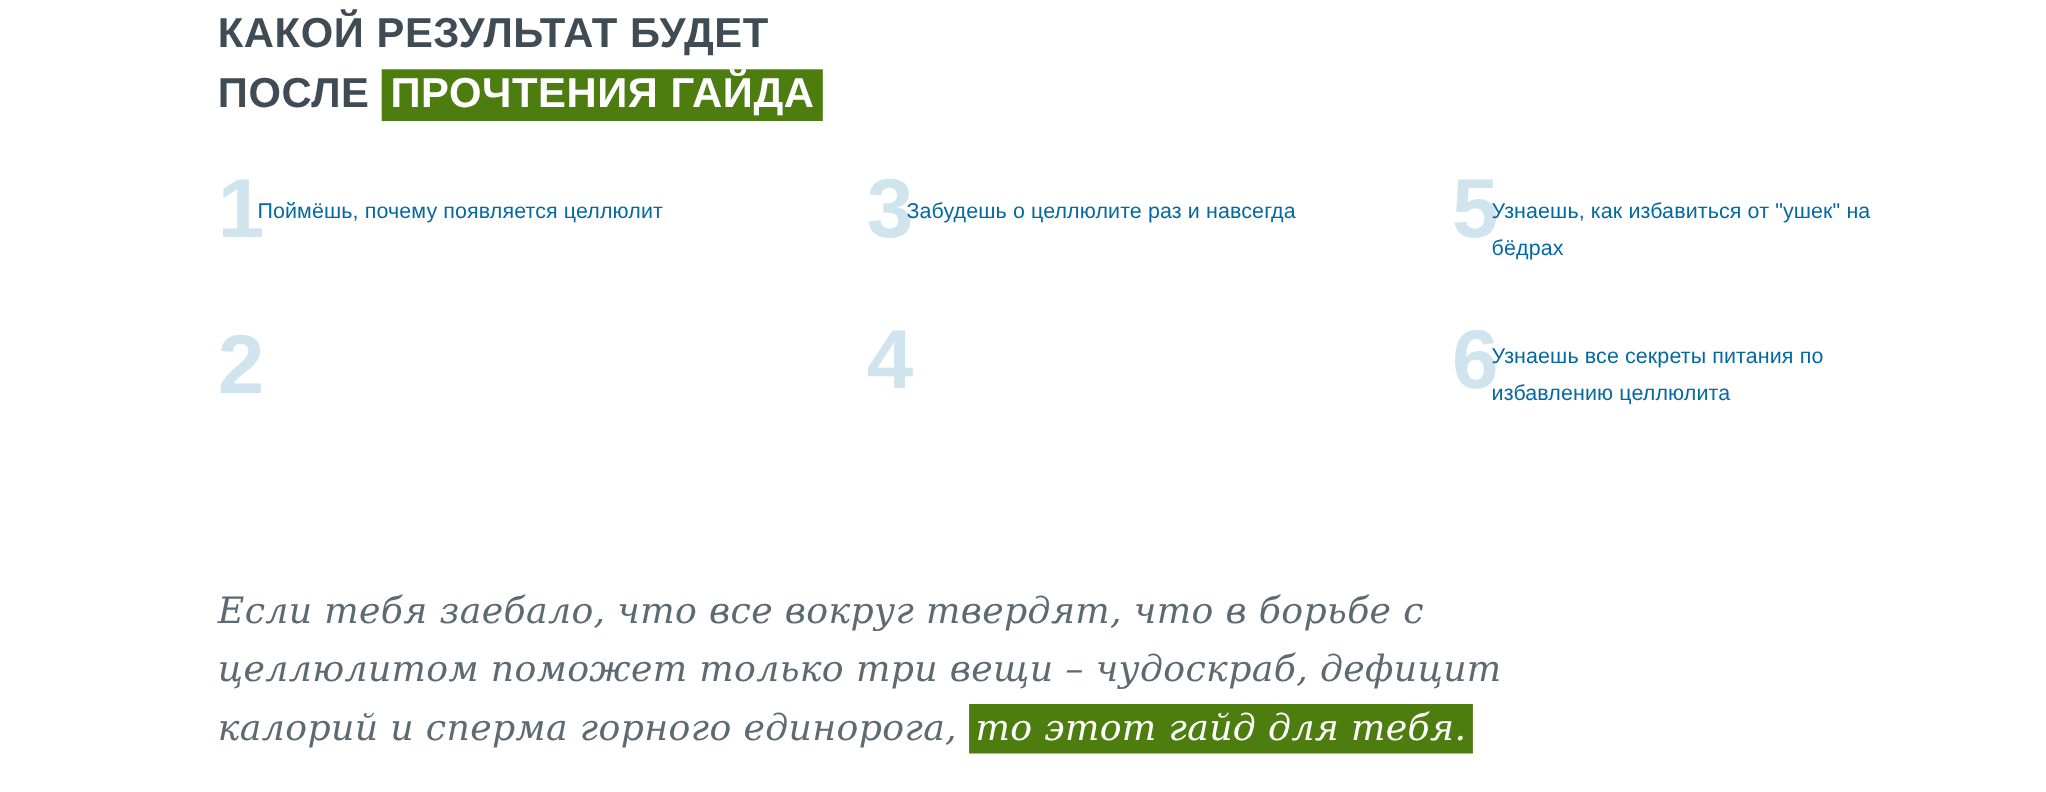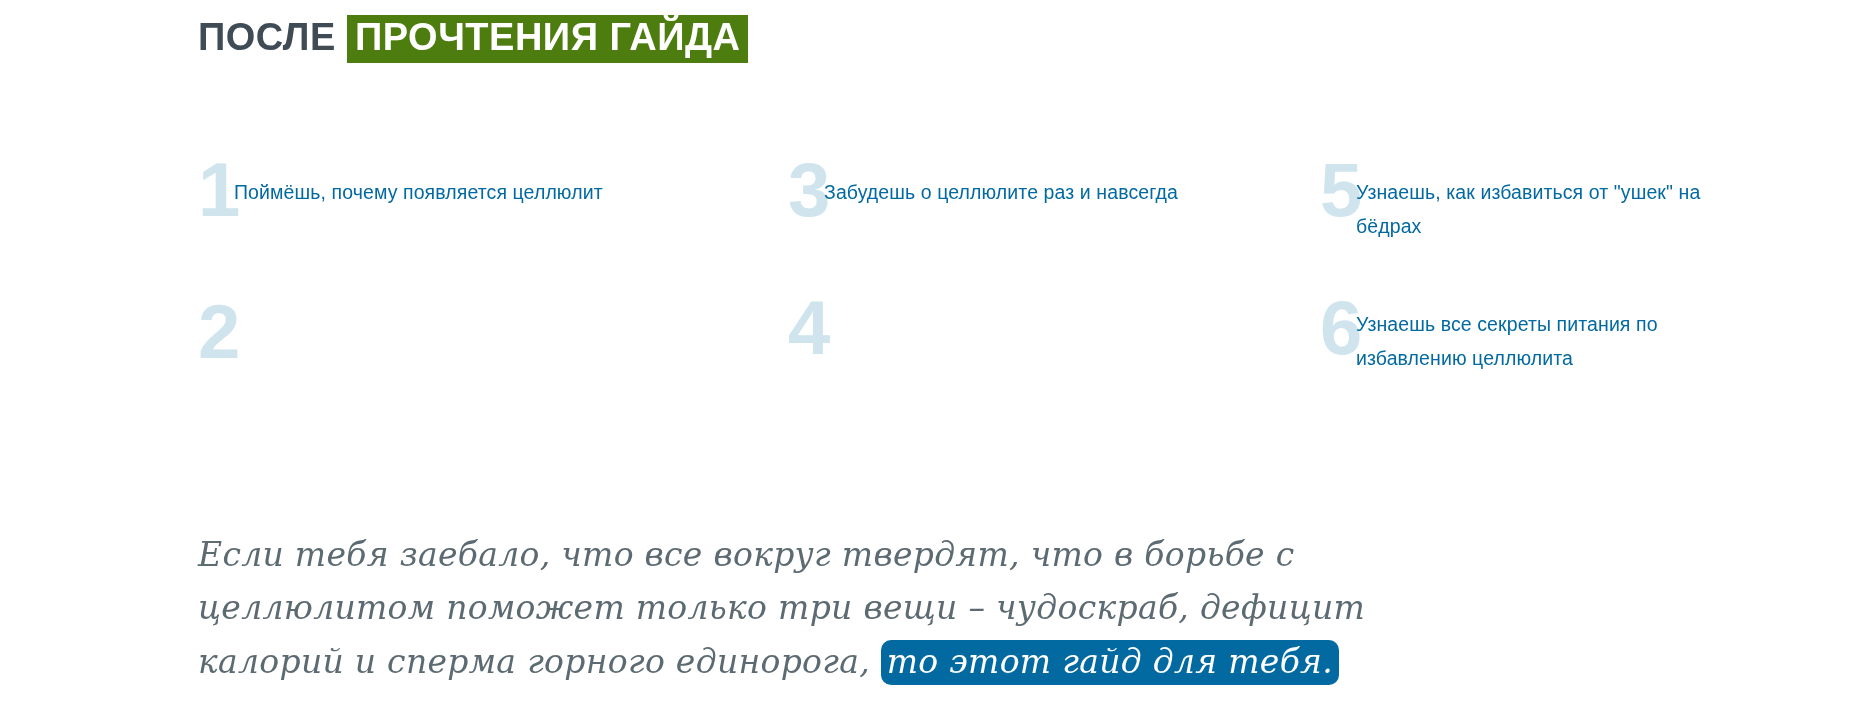--- a/index.html
+++ b/index.html
@@ -109,34 +109,34 @@
     top: 528px;
     width: 1300px;
     font-family: "DejaVu Serif", serif;
     font-style: italic;
     font-size: 33px;
     line-height: 1.62;
     color: #5c6a72;
     letter-spacing: 0.3px;
   }
   .script .hl-script {
-    background: #0369a1;
+    background: #4d7c0f;
     color: #ffffff;
     padding: 2px 6px 4px 6px;
     box-decoration-break: clone;
-    border-radius: 10px;
     -webkit-box-decoration-break: clone;
   }
 </style>
 </head>
 <body>
 
 <div class="page">
 
   <div class="heading">
+    <span class="line line1">КАКОЙ РЕЗУЛЬТАТ БУДЕТ</span>
     <span class="line line2"><span>ПОСЛЕ </span><span class="hl">ПРОЧТЕНИЯ ГАЙДА</span></span>
   </div>
 
   <div class="grid">
 
     <div class="col col-1">
       <div class="item item-a">
         <span class="num">1</span>
         <div class="txt">Поймёшь, почему появляется целлюлит</div>
       </div>

